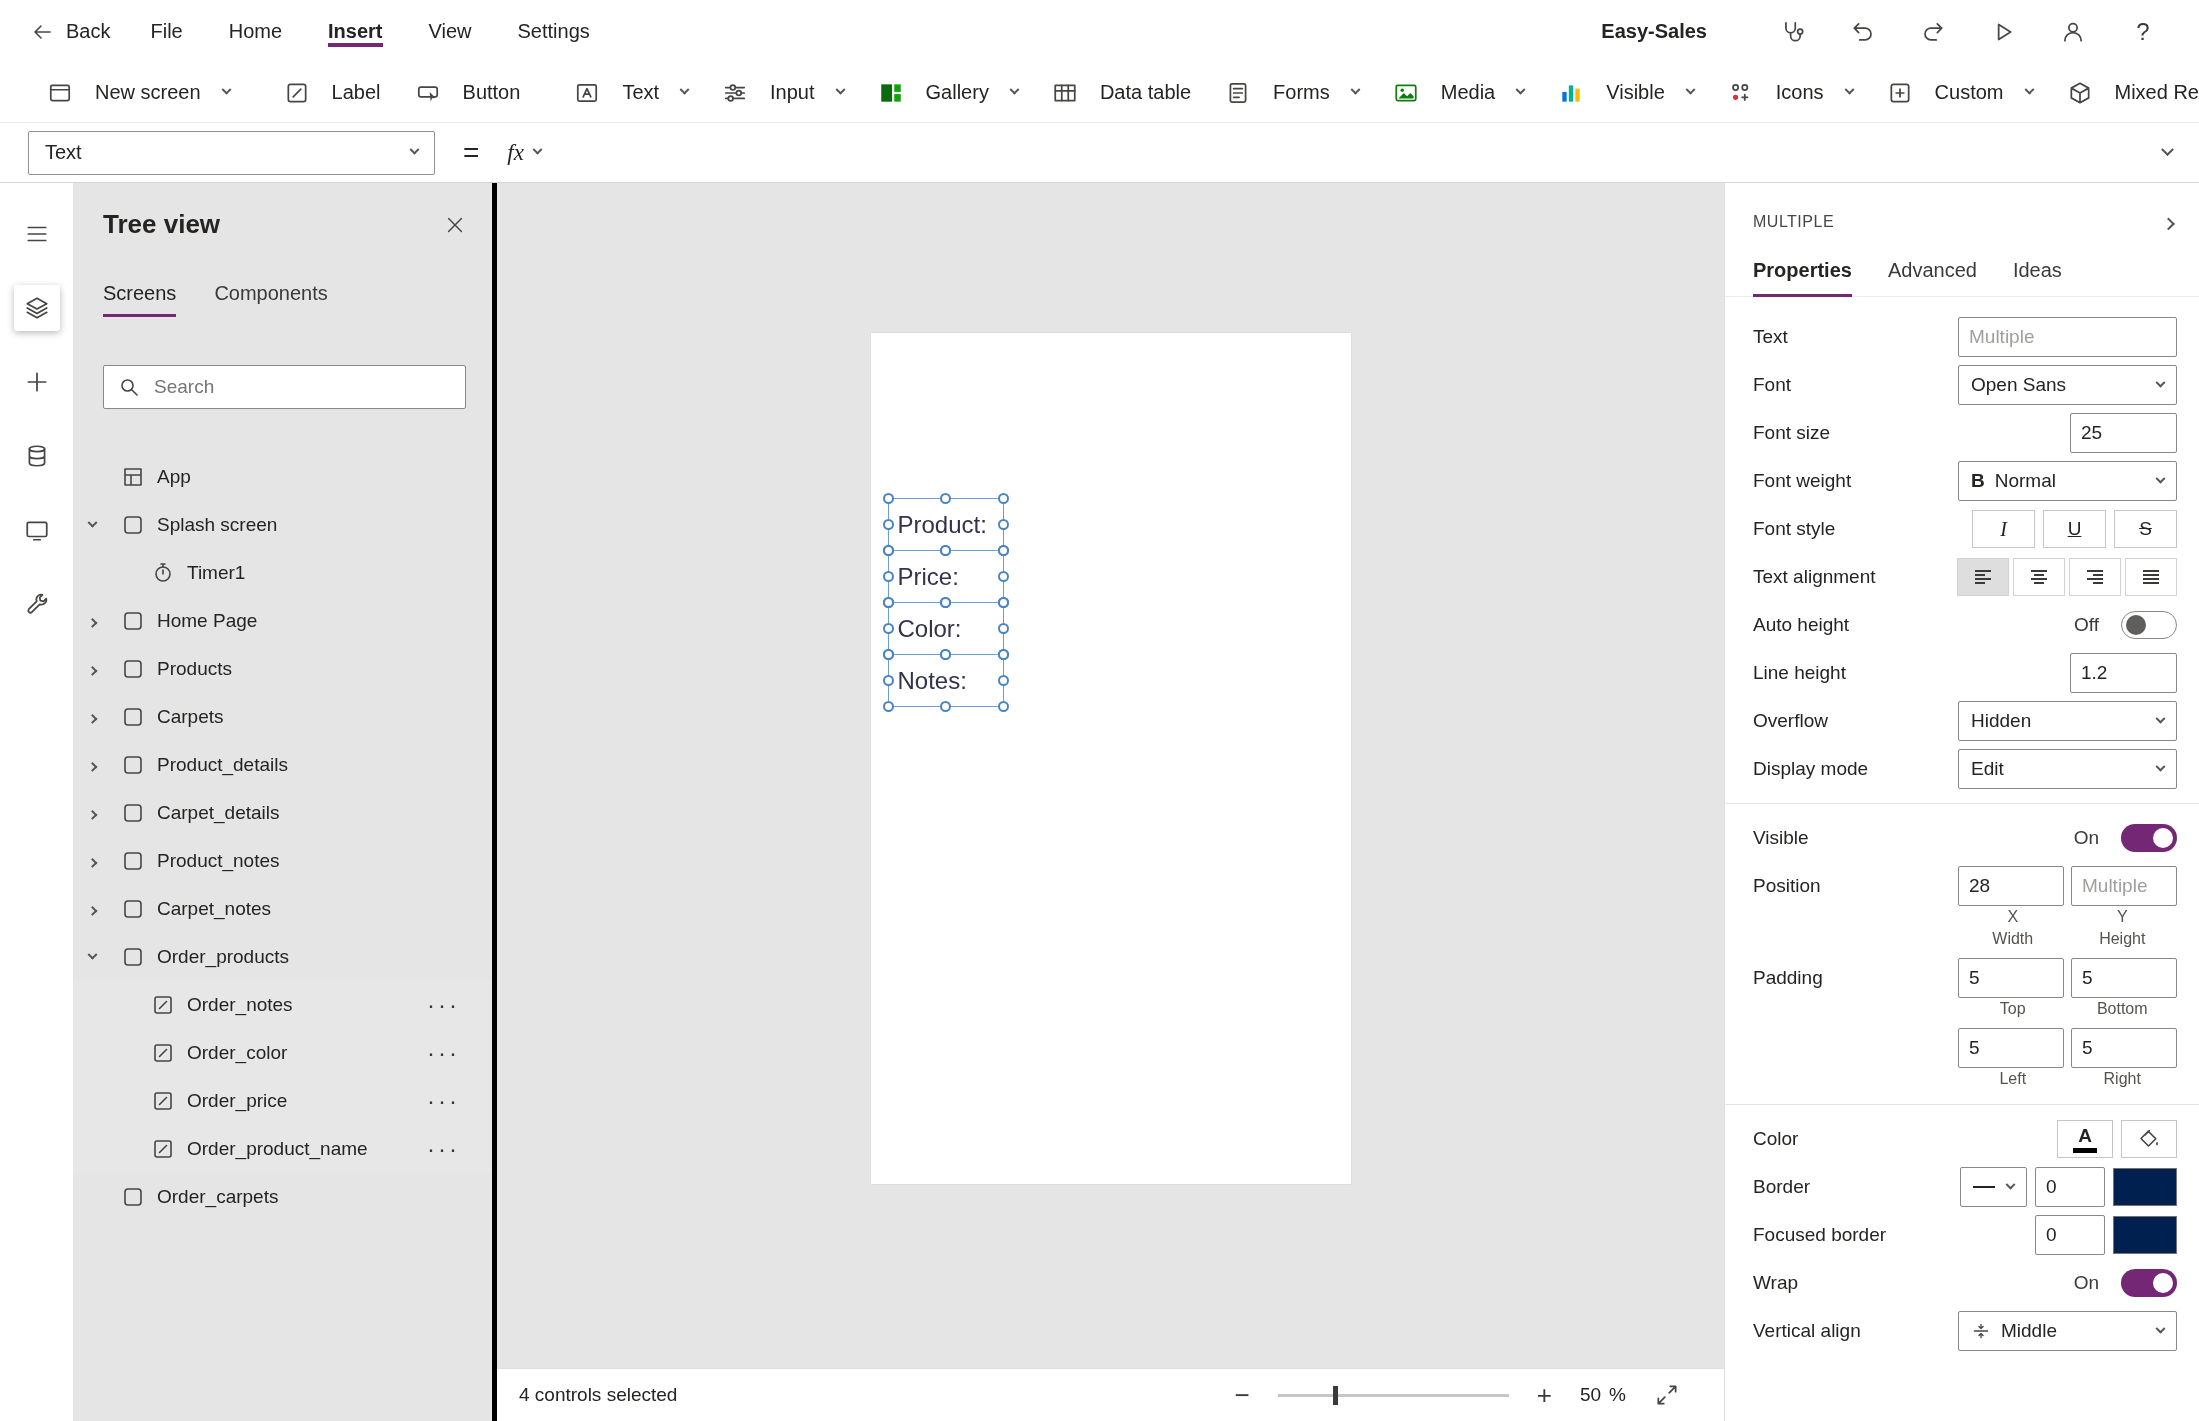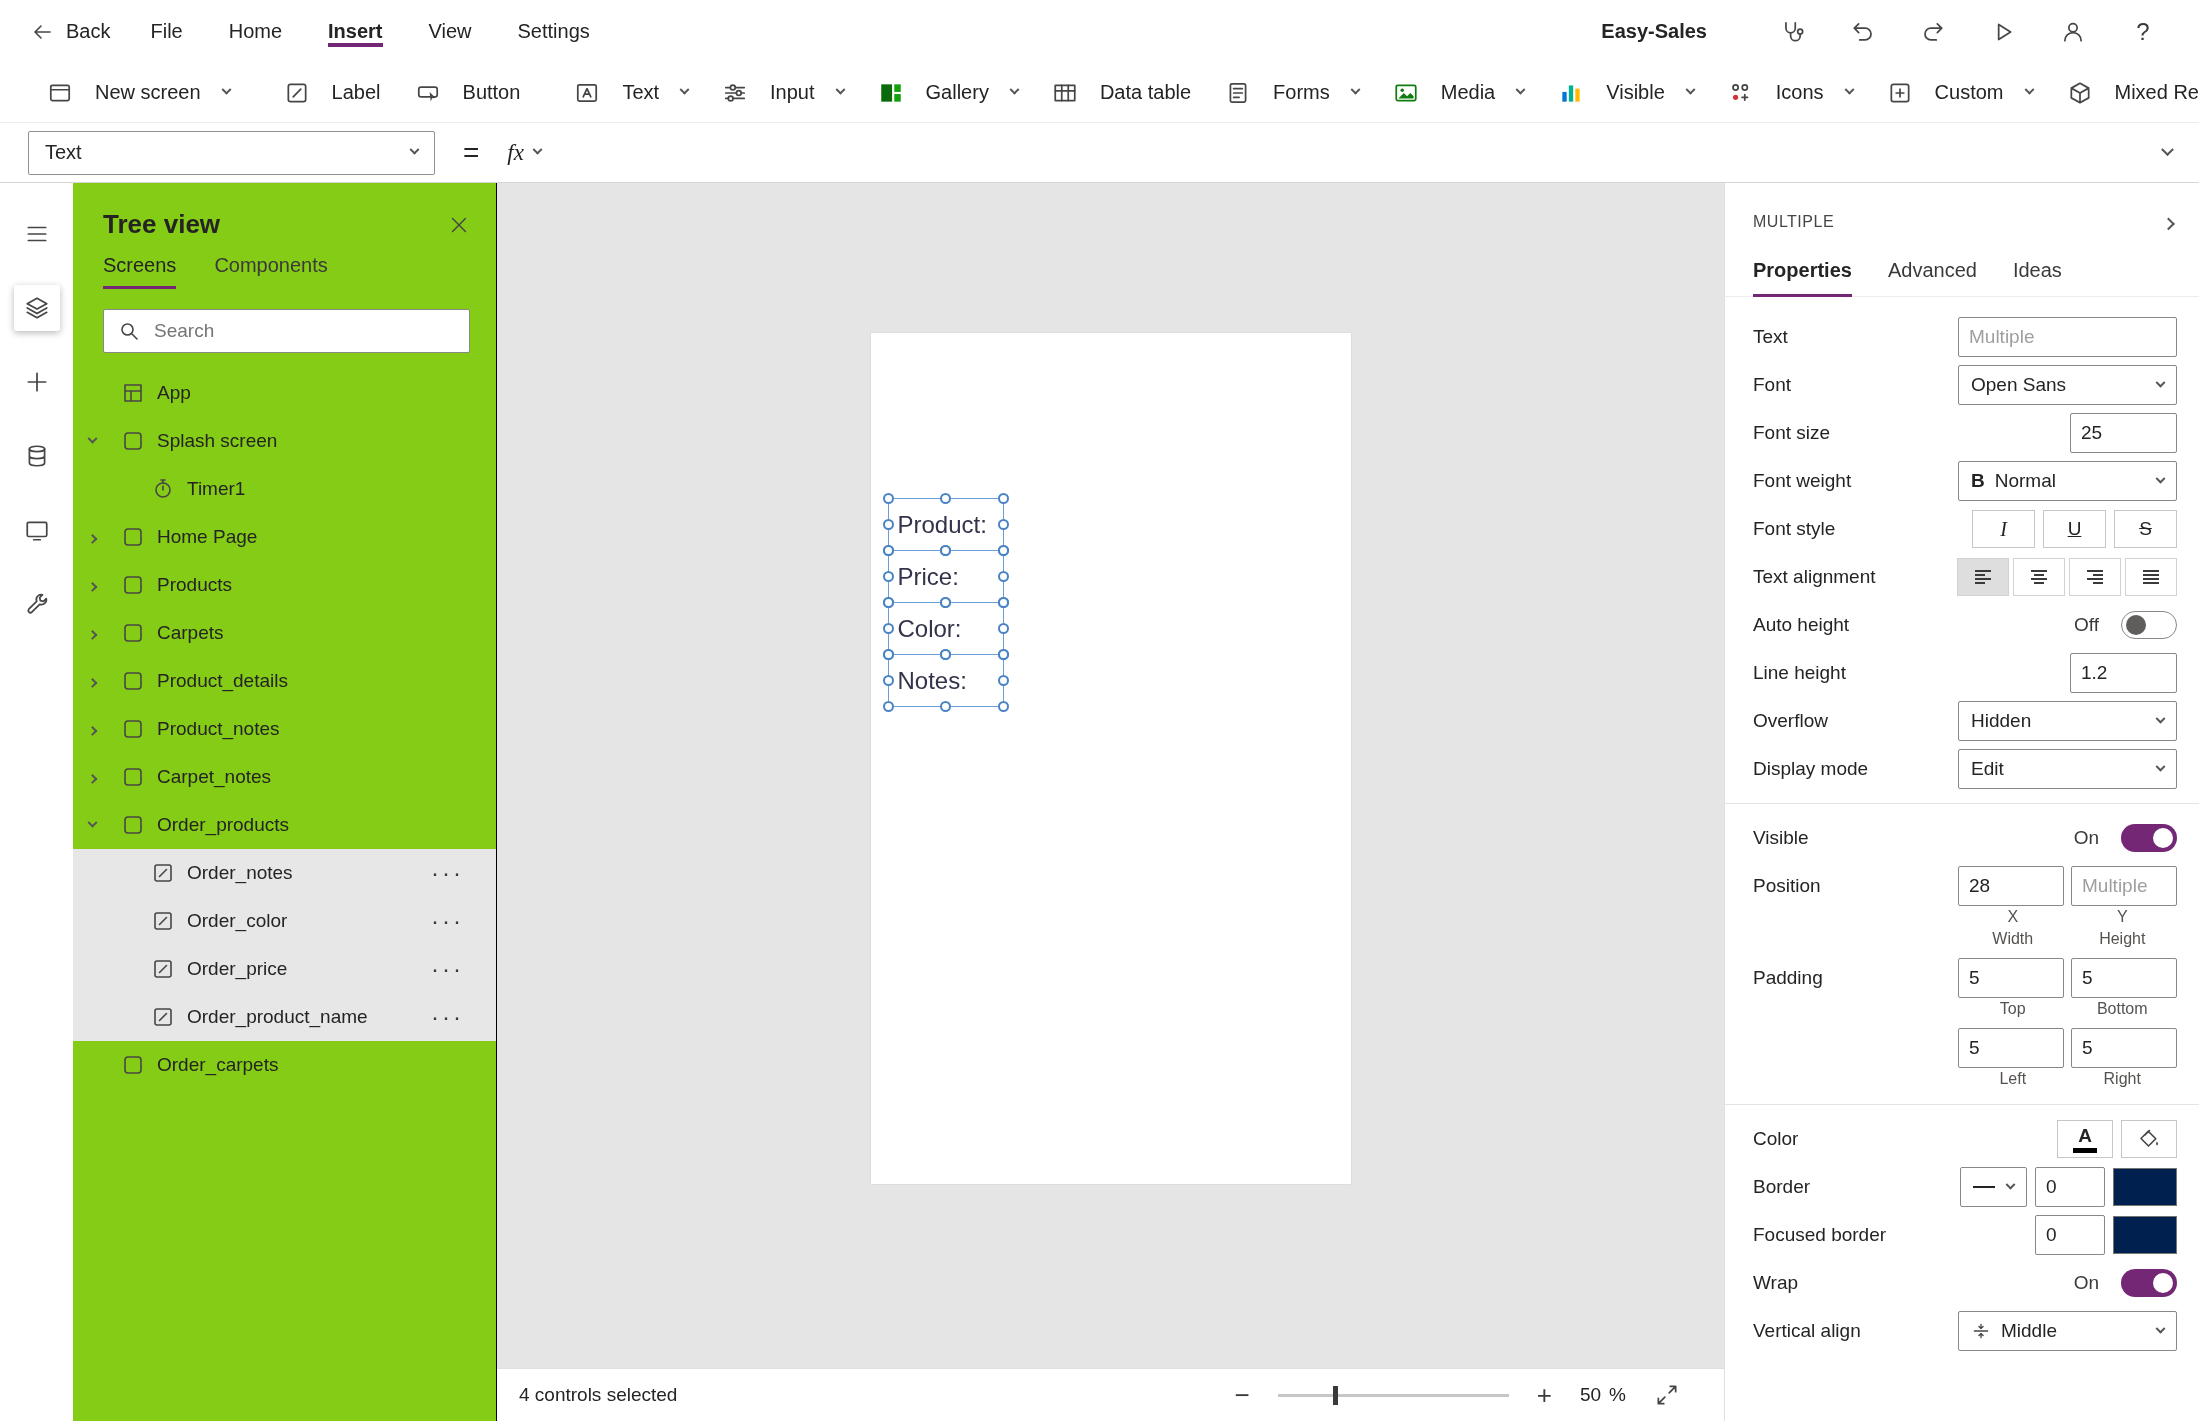--- a/index.html
+++ b/index.html
@@ -41,21 +41,21 @@
 
   
   .main { display:flex; height:1238px; }
 
   
   .rail { width:73px; background:#fff; display:flex; flex-direction:column; align-items:center; padding-top:28px; gap:28px; flex:none; }
   .rail-btn { width:46px; height:46px; display:flex; align-items:center; justify-content:center; cursor:pointer; border-radius:3px; }
   .rail-btn.active { background:#fff; box-shadow:0 2px 7px rgba(0,0,0,.28); }
 
   
-  .tree { width:424px; background:#84cc16; border-right:1px solid #000000; display:flex; flex-direction:column; flex:none; }
+  .tree { width:424px; background:#e5e5e5; border-right:5px solid #000000; display:flex; flex-direction:column; flex:none;gap:28px; }
   .tree-head { display:flex; align-items:center; padding:26px 26px 8px 30px; }
   .tree-title { font-size:26px; font-weight:700; }
   .tree-close { margin-left:auto; cursor:pointer; }
   .tree-tabs { display:flex; gap:38px; padding:6px 30px 0; }
   .tree-tab { font-size:20px; padding-bottom:9px; border-bottom:3px solid transparent; cursor:pointer; color:#3b3a39; }
   .tree-tab.active { font-weight:400; color:#252423; border-bottom-color:#742774; }
   .tree-search { margin:20px 26px 16px 30px; position:relative; }
   .tree-search input { width:100%; height:44px; border:1px solid #8a8886; border-radius:2px; background:#fff; padding:0 14px 0 50px; font-size:19px; outline:none; }
   .tree-search .mag { position:absolute; left:14px; top:10px; }
   .tree-list { flex:1; overflow:hidden; font-size:19px; }
@@ -434,20 +434,31 @@
       <div class="titem">
         <span class="chev-slot">
             <span class="chev right sm"></span>
           </span>
         <span class="ticon">
             <svg width="24" height="24" viewBox="0 0 24 24">
               <rect class="ic" x="4" y="4" width="16" height="16" rx="3"></rect>
             </svg>
           </span>
         <span>Product_details</span>
+      </div>
+      <div class="titem">
+        <span class="chev-slot">
+            <span class="chev right sm"></span>
+          </span>
+        <span class="ticon">
+            <svg width="24" height="24" viewBox="0 0 24 24">
+              <rect class="ic" x="4" y="4" width="16" height="16" rx="3"></rect>
+            </svg>
+          </span>
+        <span>Carpet_details</span>
       </div>
       <div class="titem">
         <span class="chev-slot">
             <span class="chev right sm"></span>
           </span>
         <span class="ticon">
             <svg width="24" height="24" viewBox="0 0 24 24">
               <rect class="ic" x="4" y="4" width="16" height="16" rx="3"></rect>
             </svg>
           </span>

